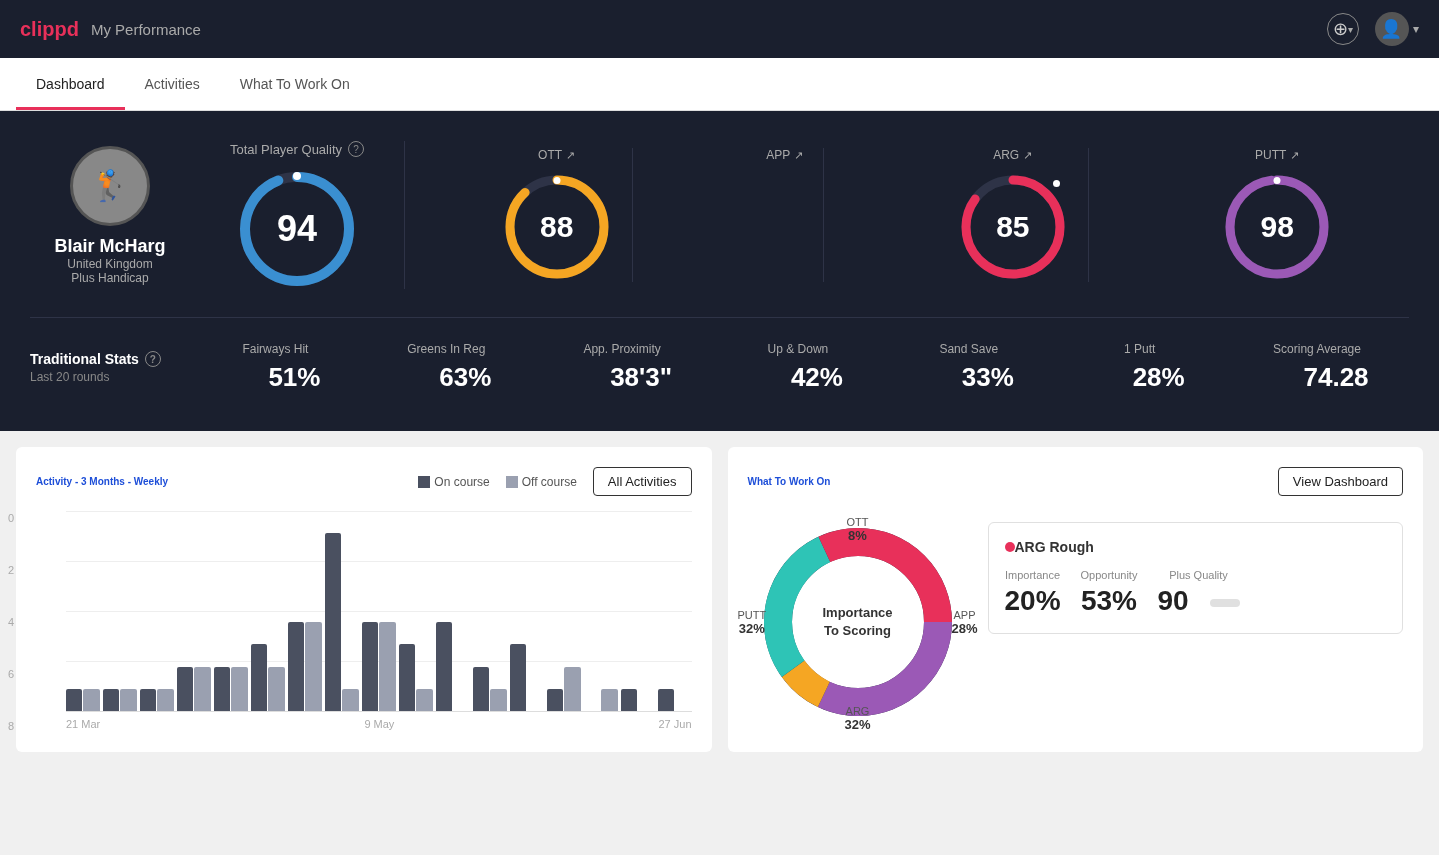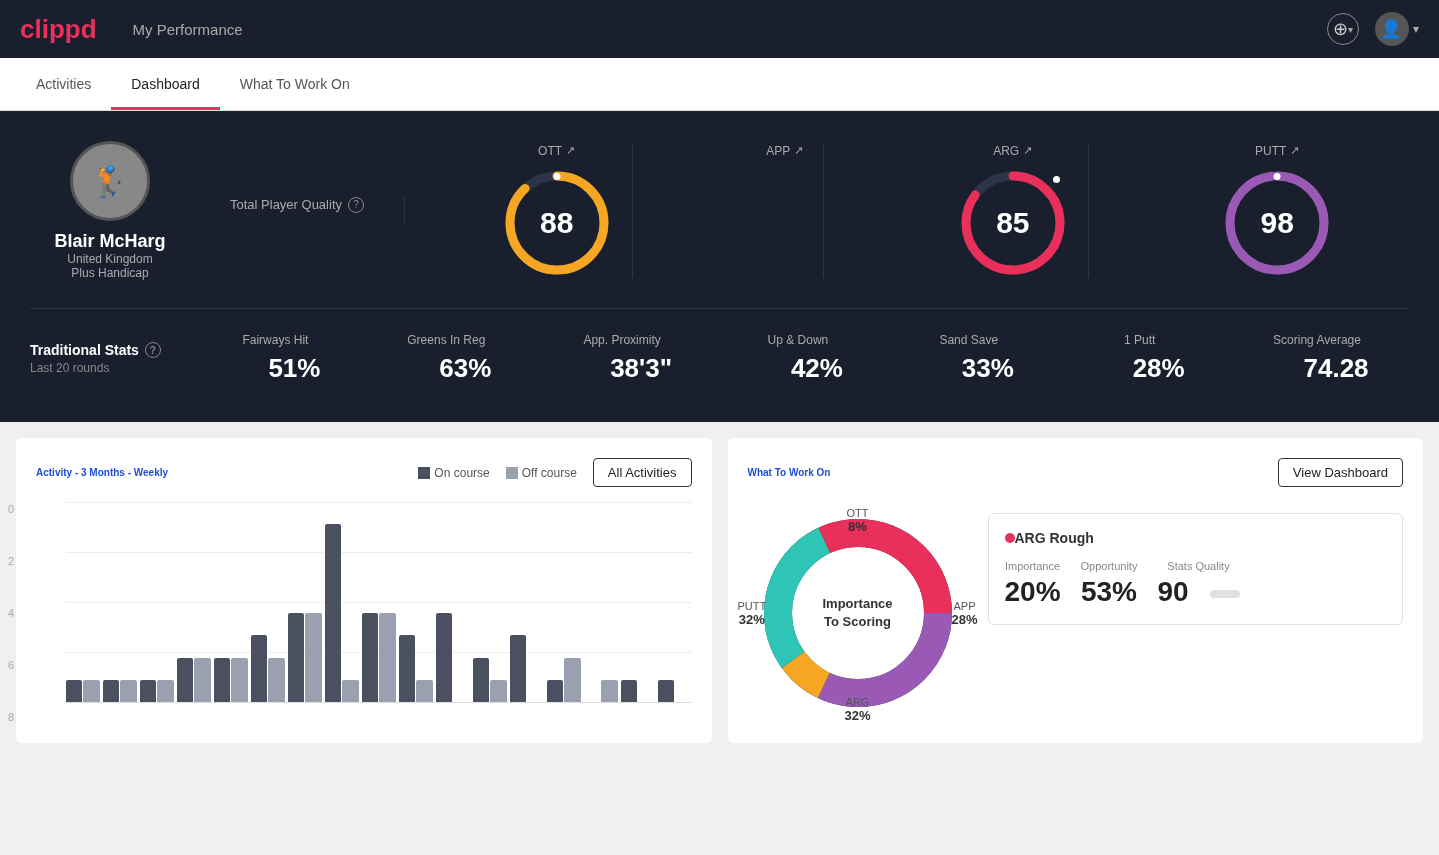--- a/index.html
+++ b/index.html
@@ -13,29 +13,29 @@
       padding: 0 20px;
       height: 58px;
       justify-content: space-between;
     }
     .header-logo {
       display: flex;
       align-items: center;
       gap: 8px;
     }
     .logo-text {
-      font-size: 26px;
+      font-size: 20px;
       font-weight: bold;
       color: #e8305a;
       letter-spacing: 0;
     }
     .header-title {
       color: #aaa;
       font-size: 15px;
-      margin-left: 28px;
+      margin-left: 4px;
     }
     .header-right {
       display: flex;
       align-items: center;
       gap: 16px;
     }
     .header-add-btn {
       width: 32px; height: 32px;
       border: 1.5px solid #888;
       border-radius: 50%;
@@ -456,25 +456,25 @@
       <span style="font-size:10px;color:#aaa">▾</span>
     </div>
     <div class="header-avatar-wrapper">
       <div class="header-avatar">👤</div>
       <span class="chevron-down">▾</span>
     </div>
   </div>
 </div>
 
 <div class="tabs">
+  <div class="tab active">
+    <span>Dashboard</span>
+  </div>
   <div class="tab">
     <span>Activities</span>
-  </div>
-  <div class="tab active">
-    <span>Dashboard</span>
   </div>
   <div class="tab">
     <span>What To Work On</span>
   </div>
 </div>
 
 <div class="hero">
   <div class="hero-top">
 
     <div class="player-info">
@@ -483,20 +483,29 @@
       <div class="player-country">United Kingdom</div>
       <div class="player-handicap">Plus Handicap</div>
     </div>
 
     <div class="quality-section">
 
       <div class="quality-total">
         <div class="quality-label">
           <span>Total Player Quality</span>
           <span class="info-icon">?</span>
+        </div>
+        <div class="quality-circle-container">
+          <svg width="120" height="120" viewBox="0 0 120 120">
+            <circle cx="60" cy="60" r="52" fill="none" stroke="#2e3347" stroke-width="10"></circle>
+            <circle cx="60" cy="60" r="52" fill="none" stroke="#3a8fd1" stroke-width="10" stroke-dasharray="326.7" stroke-dashoffset="19.6" stroke-linecap="round"></circle>
+          </svg>
+          <div class="quality-number">94</div>
+          
+          <div style="position:absolute;top:3px;left:50%;transform:translateX(-50%);width:8px;height:8px;border-radius:50%;background:#fff;"></div>
         </div>
       </div>
 
       <div class="metrics-grid">
 
         <div class="metric-item">
           <div class="metric-label">
             <span>OTT</span>
             <span class="arrow-icon">↗</span>
           </div>
@@ -688,20 +697,25 @@
             <div class="bar-group">
               <div class="bar bar-oncourse" style="height: 22px;"></div>
               <div class="bar bar-offcourse" style="height: 0px;"></div>
             </div>
             <div class="bar-group">
               <div class="bar bar-oncourse" style="height: 22px;"></div>
               <div class="bar bar-offcourse" style="height: 0px;"></div>
             </div>
           </div>
       </div>
+      <div class="x-labels">
+        <span>21 Mar</span>
+        <span>9 May</span>
+        <span>27 Jun</span>
+      </div>
     </div>
   </div>
 
   <div class="card work-on-card">
     <div class="card-header">
       <span class="card-title">What To Work On</span>
       <button class="view-dashboard-btn">View Dashboard</button>
     </div>
     <div class="work-on-content">
 
@@ -749,21 +763,21 @@
           <div class="detail-metrics">
             <div class="detail-metric">
               <div class="detail-metric-label">Importance</div>
               <div class="detail-metric-value">20%</div>
             </div>
             <div class="detail-metric">
               <div class="detail-metric-label">Opportunity</div>
               <div class="detail-metric-value">53%</div>
             </div>
             <div class="detail-metric">
-              <div class="detail-metric-label">Stats Quality</div>
+              <div class="detail-metric-label">Plus Quality</div>
               <div style="display:flex;align-items:center;gap:21px;">
                 <div class="detail-metric-value">90</div>
                 <div class="detail-metric-bar"></div>
               </div>
             </div>
           </div>
         </div>
       </div>
     </div>
   </div>

